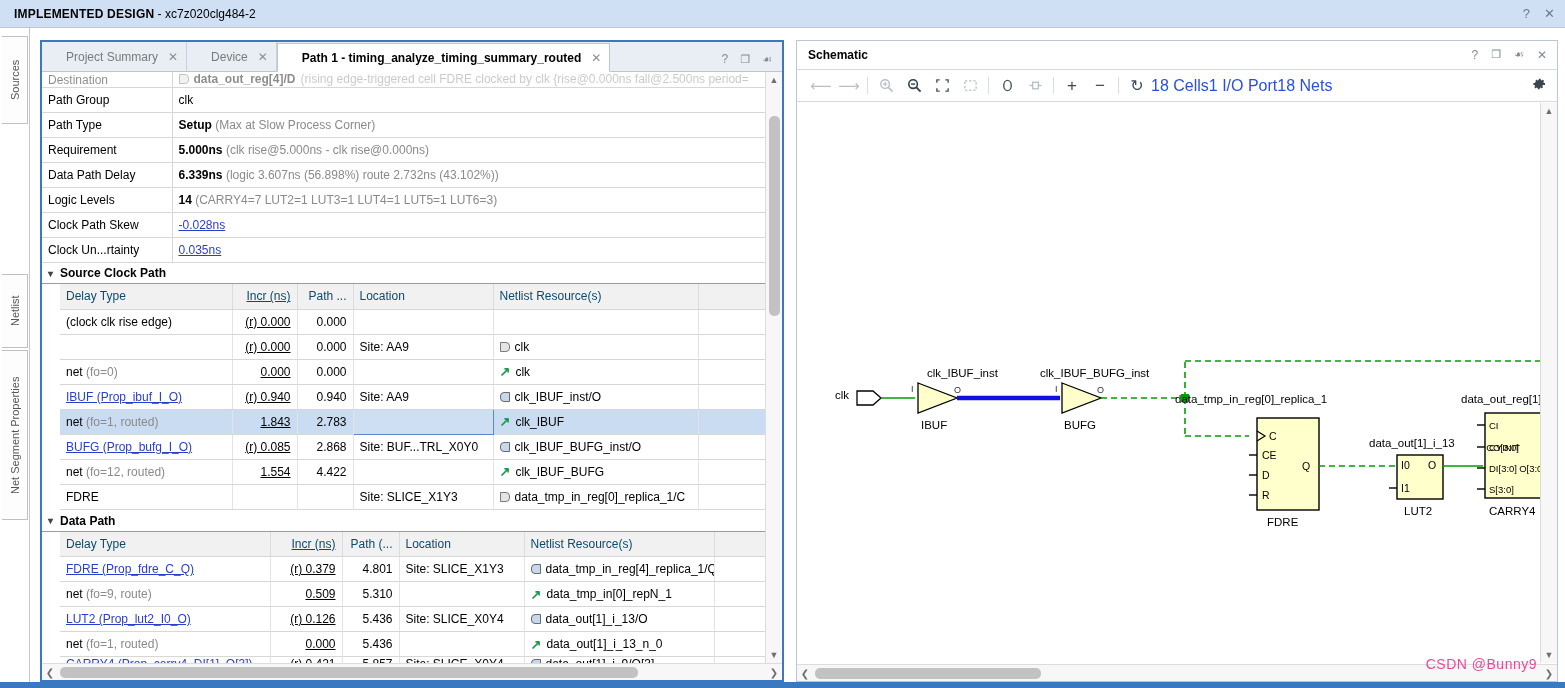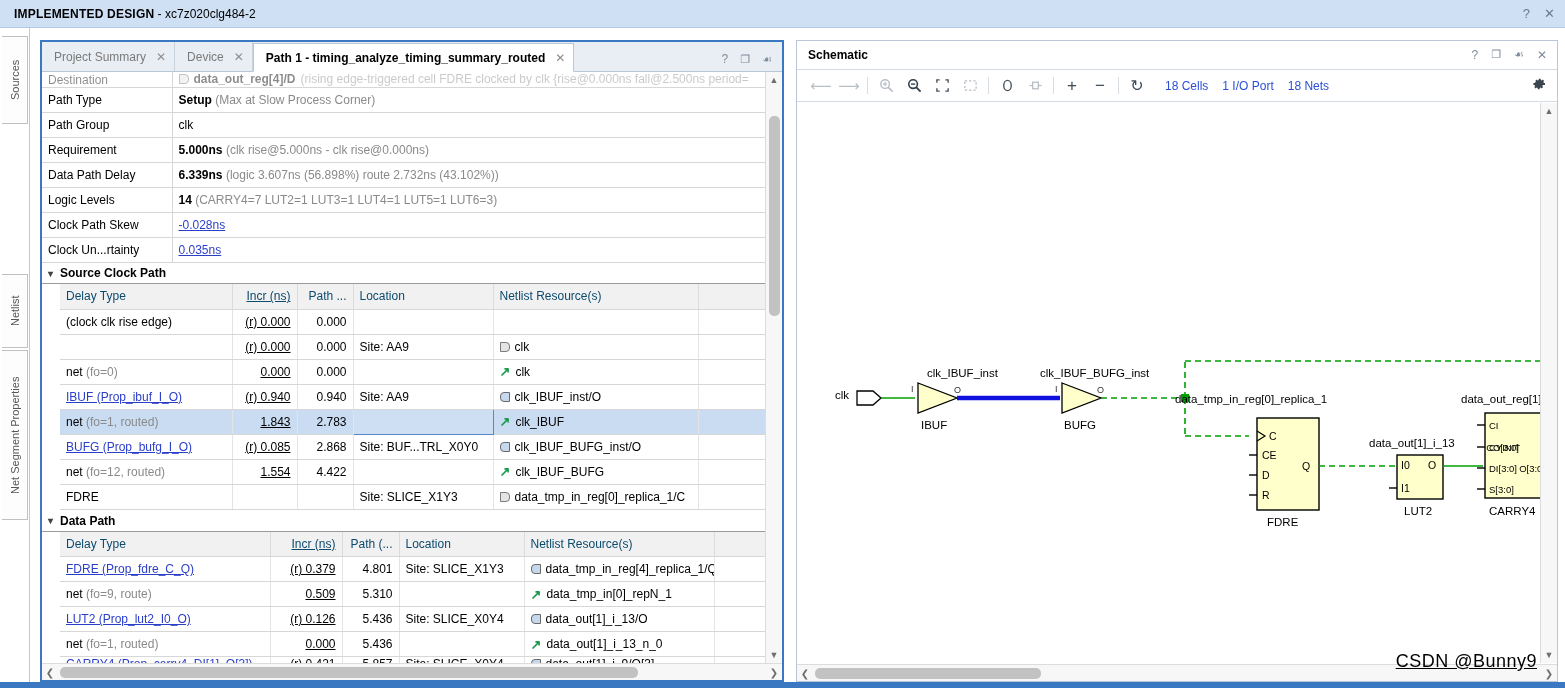--- a/index.html
+++ b/index.html
@@ -53,21 +53,21 @@
     border:2px solid #3a78c2;
     background:#ffffff;
   }
   .tabstrip {
     position:relative; height:30px; background:#e9eef4;
     border-bottom:1px solid #b9c6d6;
     display:flex; align-items:flex-end;
   }
   .tab {
     height:29px; display:flex; align-items:center;
-    padding:0 8px 0 12px; font-size:12px; color:#7a7a7a;
+    padding:0 8px 0 24px; font-size:12px; color:#7a7a7a;
     background:#e9eef4; border-right:1px solid #c9d3de;
     white-space:nowrap;
   }
   .tab.active {
     background:#ffffff; color:#000; font-weight:bold;
     border-top:1px solid #b9c6d6; border-left:1px solid #b9c6d6;
     border-right:1px solid #b9c6d6; border-bottom:1px solid #fff;
     margin-bottom:-1px;
   }
   .tab .x { margin-left:10px; color:#8d8d8d; font-size:12px; font-weight:normal; }
@@ -153,28 +153,28 @@
   .sch-head .ctrls { margin-left:auto; margin-right:10px; display:flex; gap:13px; color:#7e8b99; font-size:12px; }
 
   .sch-tb {
     height:32px; border-bottom:1px solid #d3dae3; display:flex; align-items:center;
     padding:0 10px; gap:0px; background:#fff;
   }
   .tbtn { width:28px; height:24px; display:flex; align-items:center; justify-content:center;
           color:#5a6673; }
   .tbtn.dim { color:#b9bfc6; }
   .tbsep { width:1px; height:17px; background:#d8dde3; margin:0 4px; }
-  .tblink { color:#2b4fd8; font-size:12px; margin-left:14px; cursor:pointer; }
+  .tblink { color:#2b4fd8; font-size:16px; cursor:pointer; }
   .gear { margin-left:auto; color:#3a4550; }
 
   .sch-canvas { position:absolute; left:0; right:0; top:62px; bottom:18px; background:#fff; overflow:hidden; }
 
   .watermark {
-    position:absolute; right:28px; bottom:16px; color:#000000;
-    font-size:18px; letter-spacing:0.5px; pointer-events:none;text-decoration:underline;
+    position:absolute; right:28px; bottom:16px; color:#ec4899;
+    font-size:14px; letter-spacing:0.5px; pointer-events:none;
   }
   .bottombar { position:absolute; left:0; bottom:0; width:1565px; height:6px; background:#3a78c2; }
 </style>
 </head>
 <body>
 
 <div id="app">
 
   <div class="titlebar">
     <div class="tb-title">
@@ -228,29 +228,29 @@
             <td class="k faded">Destination</td>
             <td class="v faded">
               <span class="res" style="display:inline-flex;">
                 <span class="ico-port"></span>
                 <span class="bold">data_out_reg[4]/D</span>
                 <span class="sub">(rising edge-triggered cell FDRE clocked by clk  {rise@0.000ns fall@2.500ns period=</span>
               </span>
             </td>
           </tr>
           <tr>
+            <td class="k">Path Group</td>
+            <td class="v">clk</td>
+          </tr>
+          <tr>
             <td class="k">Path Type</td>
             <td class="v">
               <span class="bold">Setup</span>
               <span class="sub">(Max at Slow Process Corner)</span>
             </td>
-          </tr>
-          <tr>
-            <td class="k">Path Group</td>
-            <td class="v">clk</td>
           </tr>
           <tr>
             <td class="k">Requirement</td>
             <td class="v">
               <span class="bold">5.000ns</span>
               <span class="sub">(clk rise@5.000ns - clk rise@0.000ns)</span>
             </td>
           </tr>
           <tr>
             <td class="k">Data Path Delay</td>

